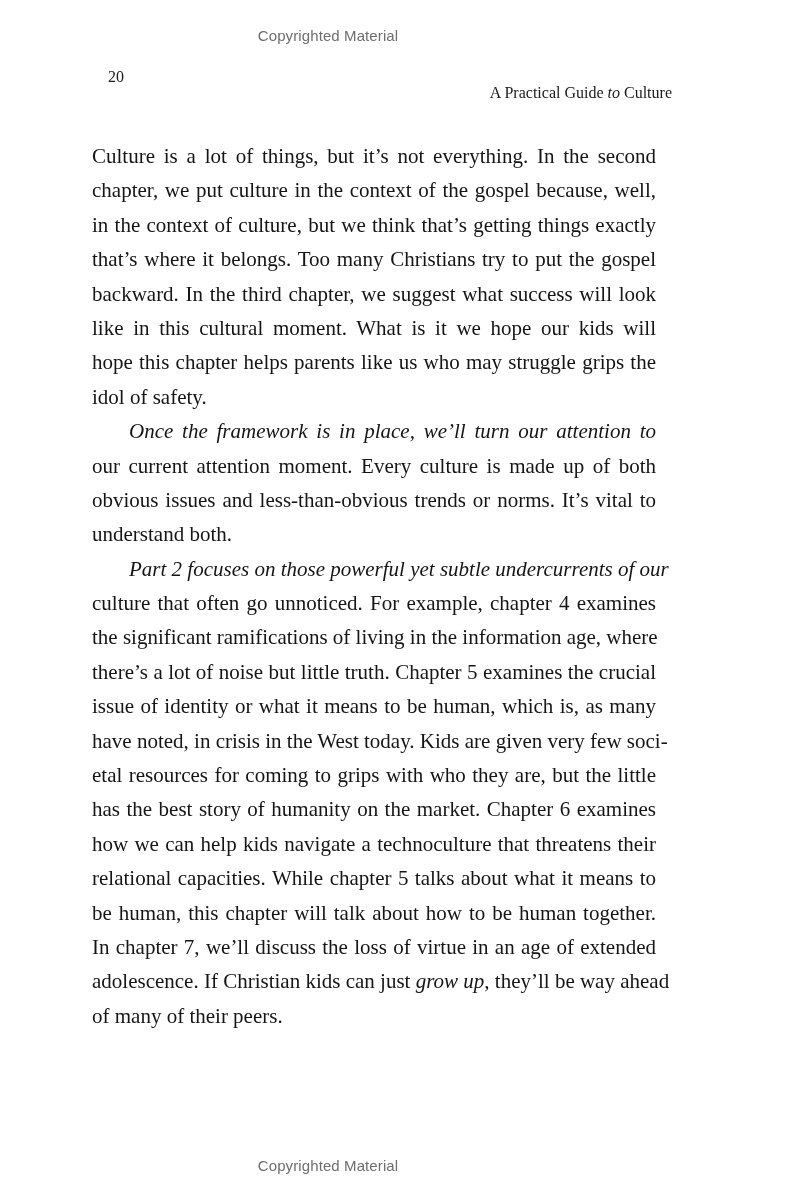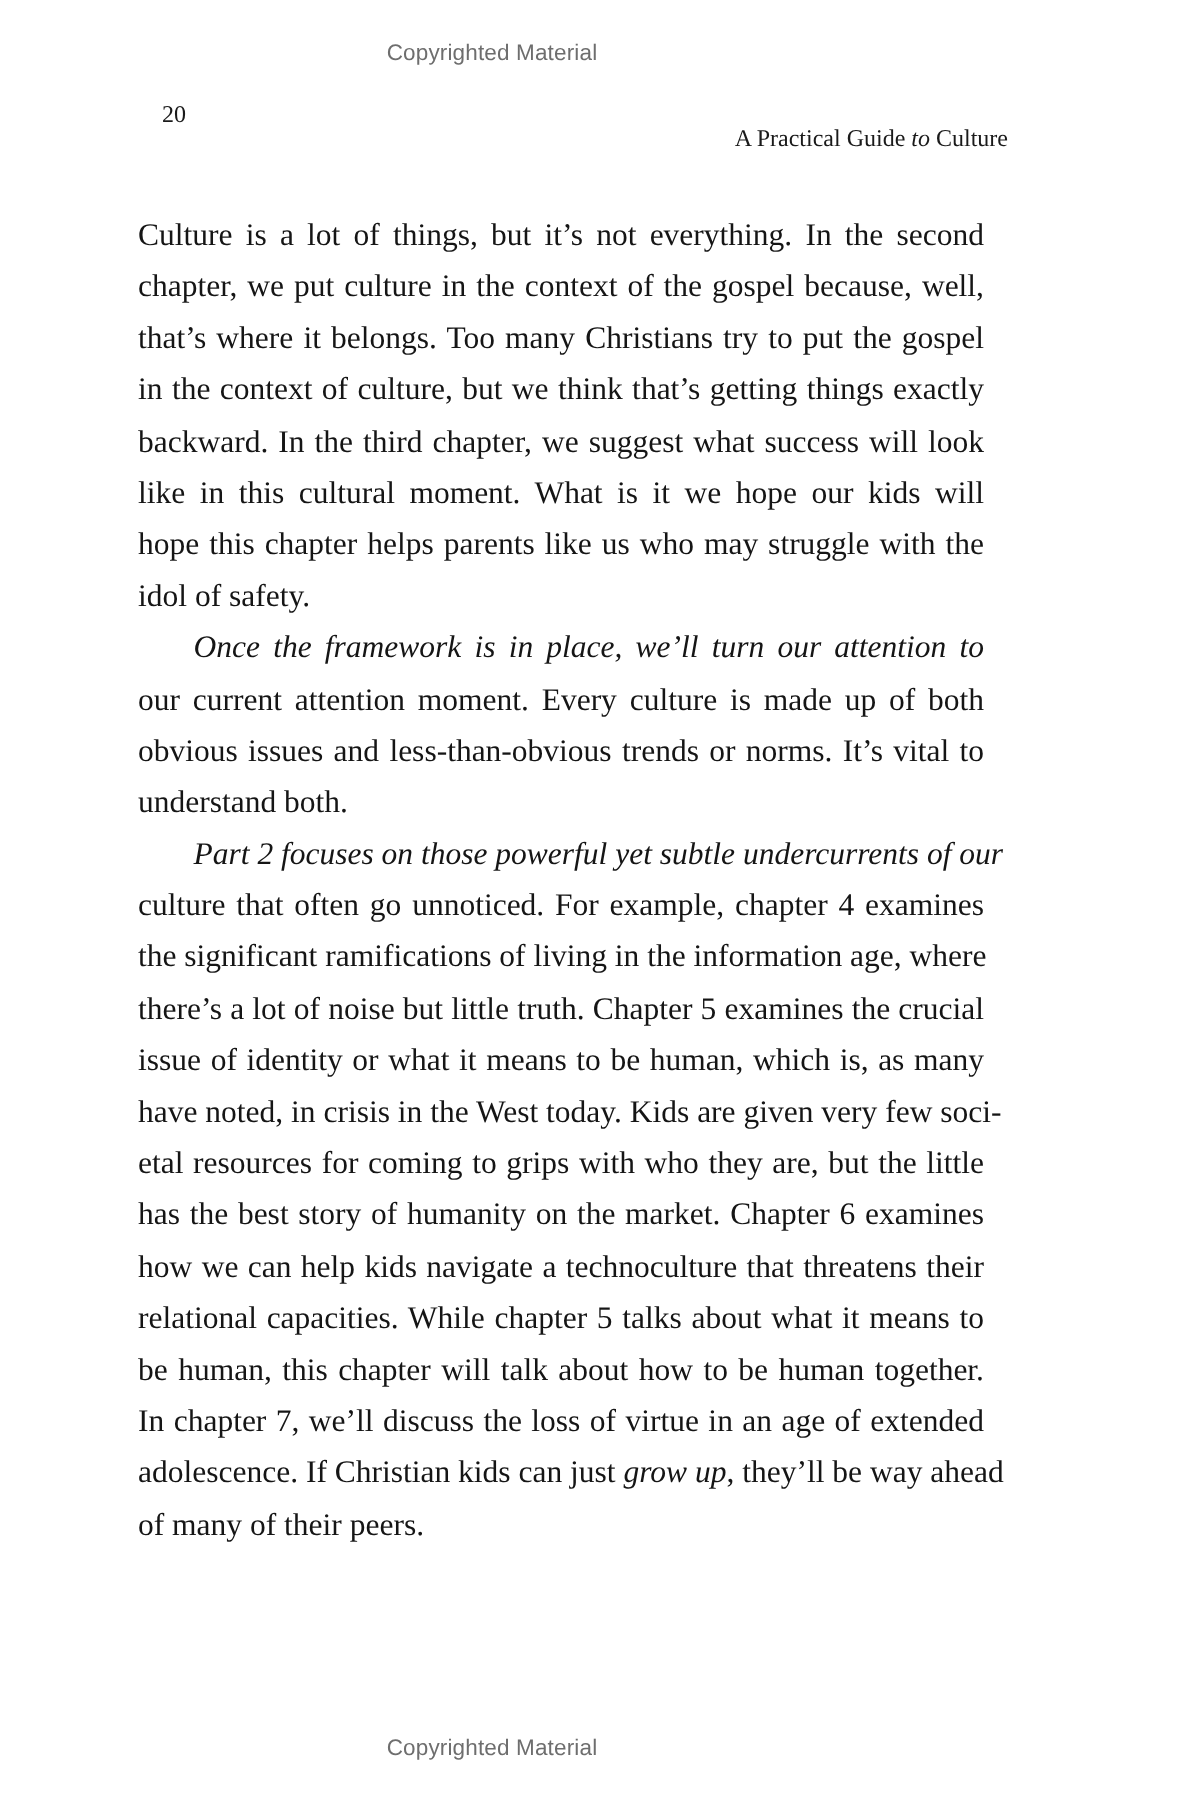--- a/index.html
+++ b/index.html
@@ -90,25 +90,25 @@
 <div class="running-head">
   <span class="folio">20</span>
   <span class="book-title"><span>A Practical Guide </span><em>to</em><span> Culture</span></span>
 </div>
 
 <div class="text-block">
 
   <div class="para">
     <span class="line">Culture is a lot of things, but it’s not everything. In the second</span>
     <span class="line">chapter, we put culture in the context of the gospel because, well,</span>
+    <span class="line">in the context of culture, but we think that’s getting things exactly</span>
     <span class="line">that’s where it belongs. Too many Christians try to put the gospel</span>
-    <span class="line">in the context of culture, but we think that’s getting things exactly</span>
     <span class="line">backward. In the third chapter, we suggest what success will look</span>
     <span class="line">like in this cultural moment. What is it we hope our kids will</span>
-    <span class="line">hope this chapter helps parents like us who may struggle with the</span>
+    <span class="line">hope this chapter helps parents like us who may struggle grips the</span>
     <span class="line last">idol of safety.</span>
   </div>
 
   <div class="para">
     <span class="line indent">Once the framework is in place, we’ll turn our attention to</span>
     <span class="line">our current attention moment. Every culture is made up of both</span>
     <span class="line">obvious issues and less-than-obvious trends or norms. It’s vital to</span>
     <span class="line last">understand both.</span>
   </div>
 

